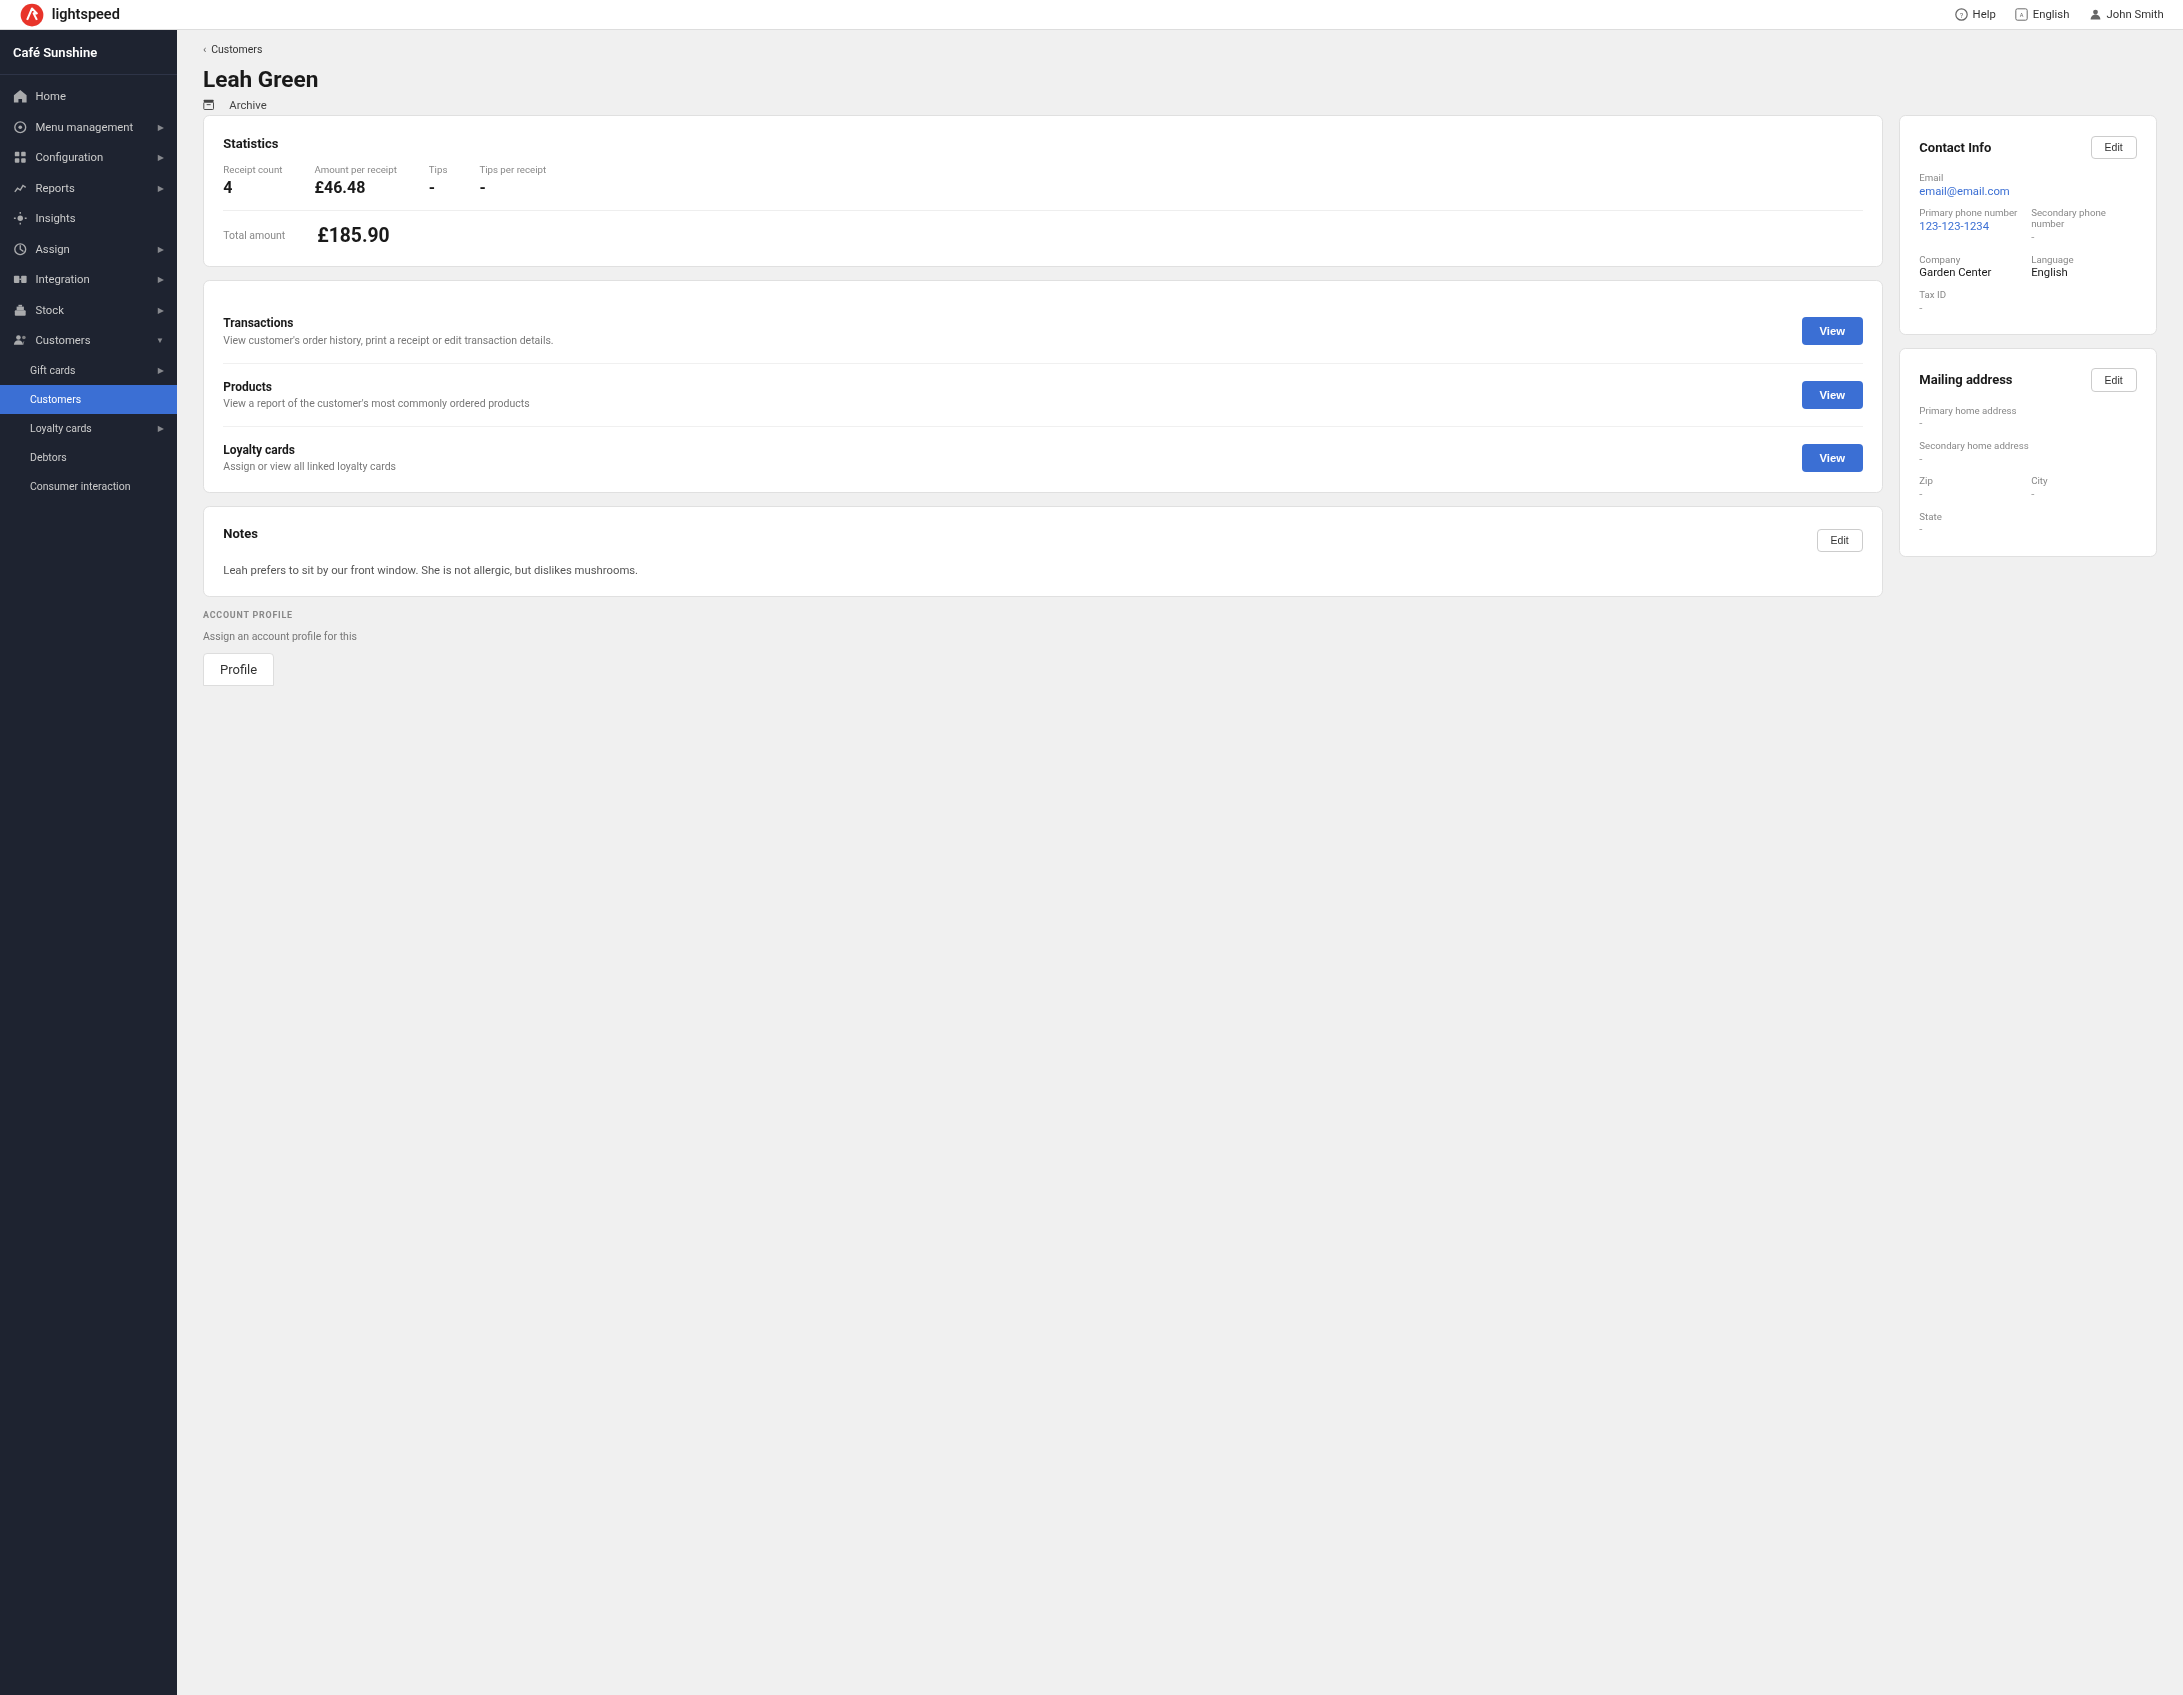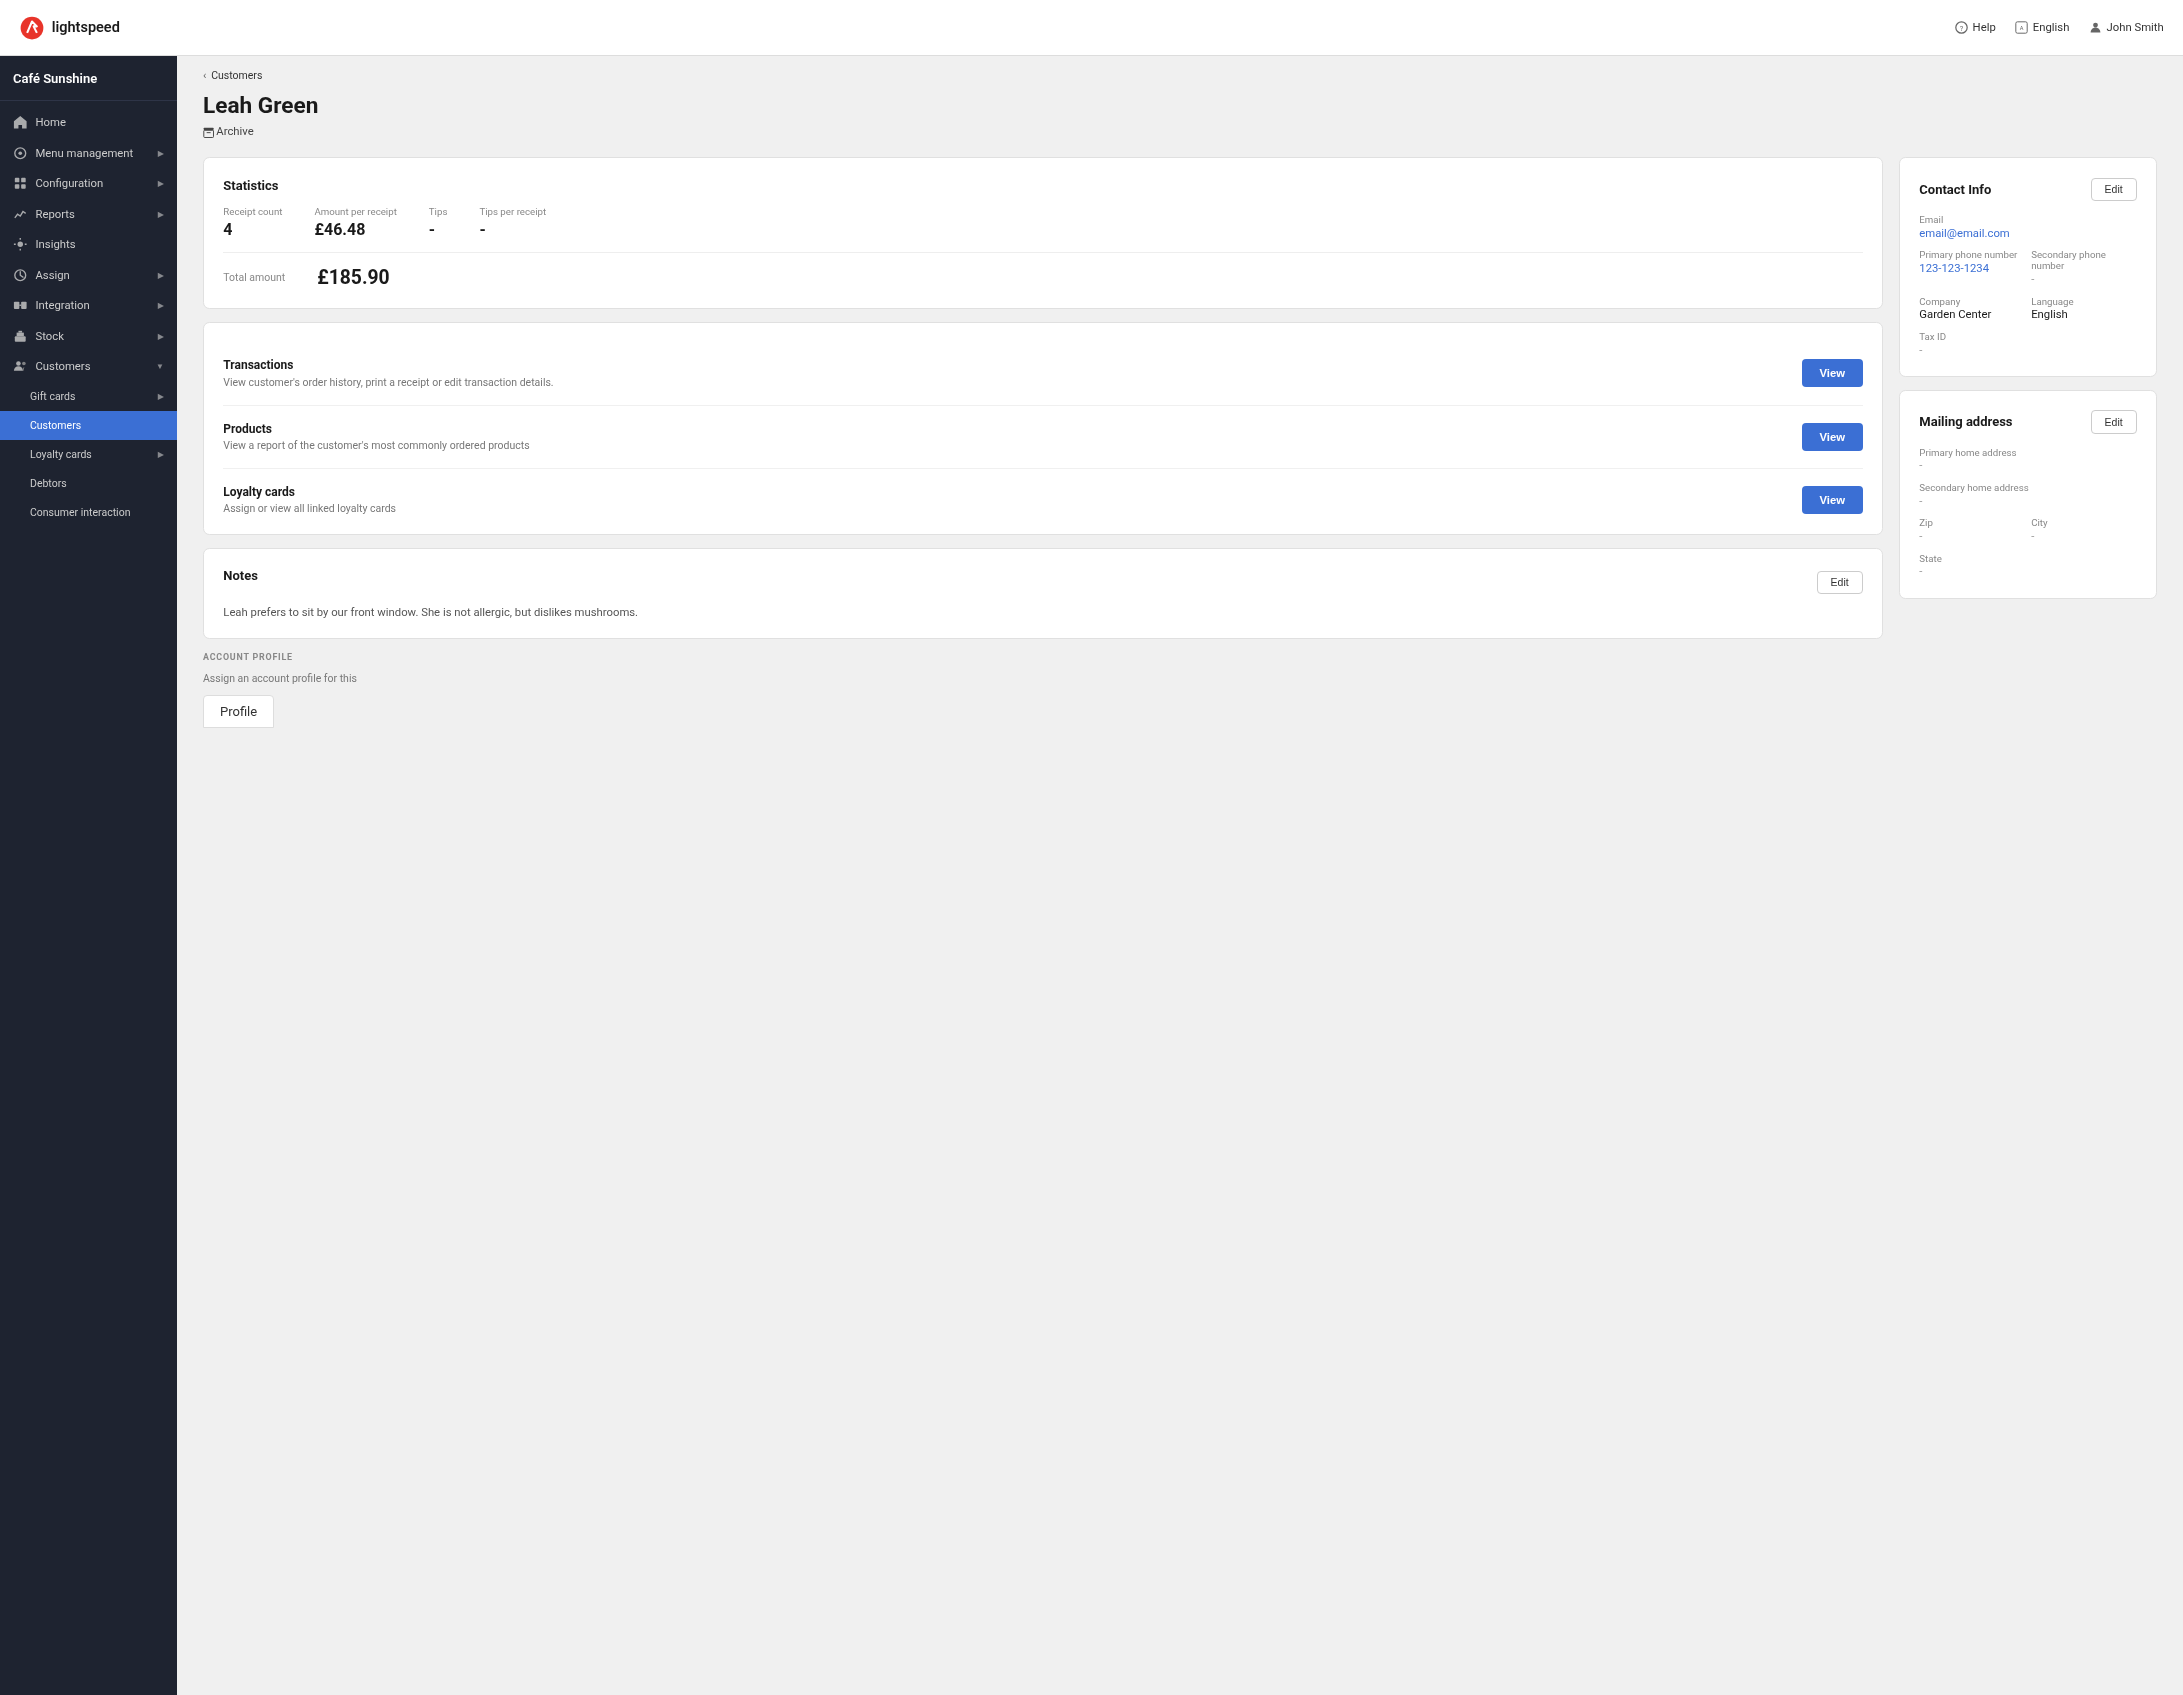--- a/index.html
+++ b/index.html
@@ -1,19 +1,19 @@
 <!DOCTYPE html>
 <html style="font-size:13px"><head>
   <meta charset="utf-8">
   <style>
     * { box-sizing: border-box; margin: 0; padding: 0; }
     body { font-family: -apple-system, BlinkMacSystemFont, 'Segoe UI', Roboto, sans-serif; background: #f0f0f0; display: flex; flex-direction: column; height: 100vh; overflow: hidden; }
 
     
-    .topbar { background: #fff; border-bottom: 0.8px solid #ddd; display: flex; align-items: center; justify-content: space-between; padding: 0 19.3px; height: 56px; flex-shrink: 0; }
+    .topbar { background: #fff; border-bottom: 0.8px solid #ddd; display: flex; align-items: center; justify-content: space-between; padding: 0 19.3px; height: 30px; flex-shrink: 0; }
     .topbar-logo { display: flex; align-items: center; gap: 6.4px; }
     .logo-icon { width: 26px; height: 26px; }
     .logo-text { font-size: 14.5px; font-weight: 600; color: #1a1a1a; }
     .topbar-right { display: flex; align-items: center; gap: 19.3px; }
     .topbar-item { display: flex; align-items: center; gap: 4.8px; font-size: 11.3px; color: #333; cursor: pointer; }
 
     
     .app-body { display: flex; flex: 1; overflow: hidden; }
 
     
@@ -29,21 +29,21 @@
     
     .main { flex: 1; overflow-y: auto; background: #f0f0f0; padding: 0; }
 
     
     .content-header { background: #f0f0f0; padding: 13px 26px 0; }
     .breadcrumb { display: flex; align-items: center; gap: 4.8px; font-size: 10.5px; color: #666; margin-bottom: 9.7px; cursor: pointer; }
     .breadcrumb-arrow { font-size: 11.3px; }
     .breadcrumb-text { color: #333; }
     .page-title { font-size: 22.6px; font-weight: 700; color: #1a1a1a; margin-bottom: 3.2px; }
     .page-subtitle { font-size: 10.5px; color: #777; margin-bottom: 9.7px; }
-    .archive-btn { display: flex; align-items: flex-end; gap: 2px; font-size: 11.3px; color: #444; cursor: pointer; padding: 3.2px 0; margin-bottom: 16px; }
+    .archive-btn { display: flex; align-items: flex-start; gap: 15px; font-size: 11.3px; color: #444; cursor: pointer; padding: 3.2px 0; }
 
     
     .content-grid { display: grid; grid-template-columns: 1fr 258px; gap: 16px; padding: 0 26px 26px; }
 
     
     .card { background: #fff; border-radius: 6.4px; border: 0.8px solid #e0e0e0; padding: 19.3px; margin-bottom: 13px; }
     .card:last-child { margin-bottom: 0; }
 
     .card-title { font-size: 13px; font-weight: 700; color: #1a1a1a; margin-bottom: 13px; }
 

